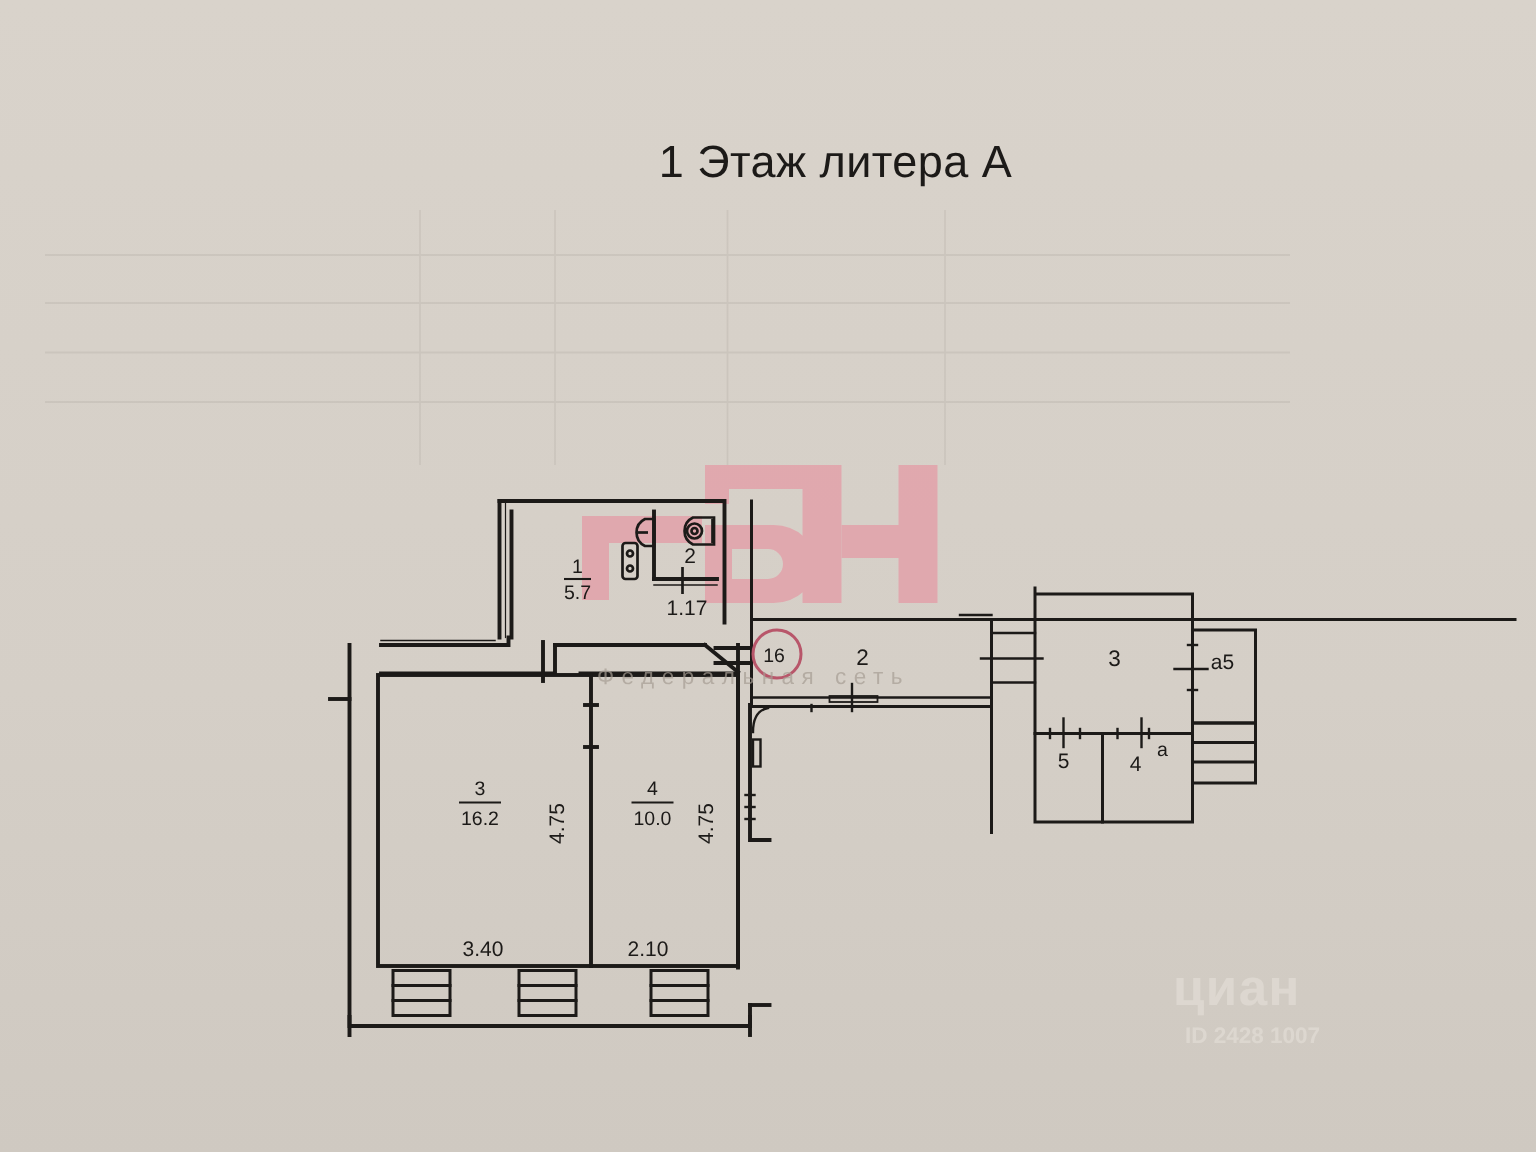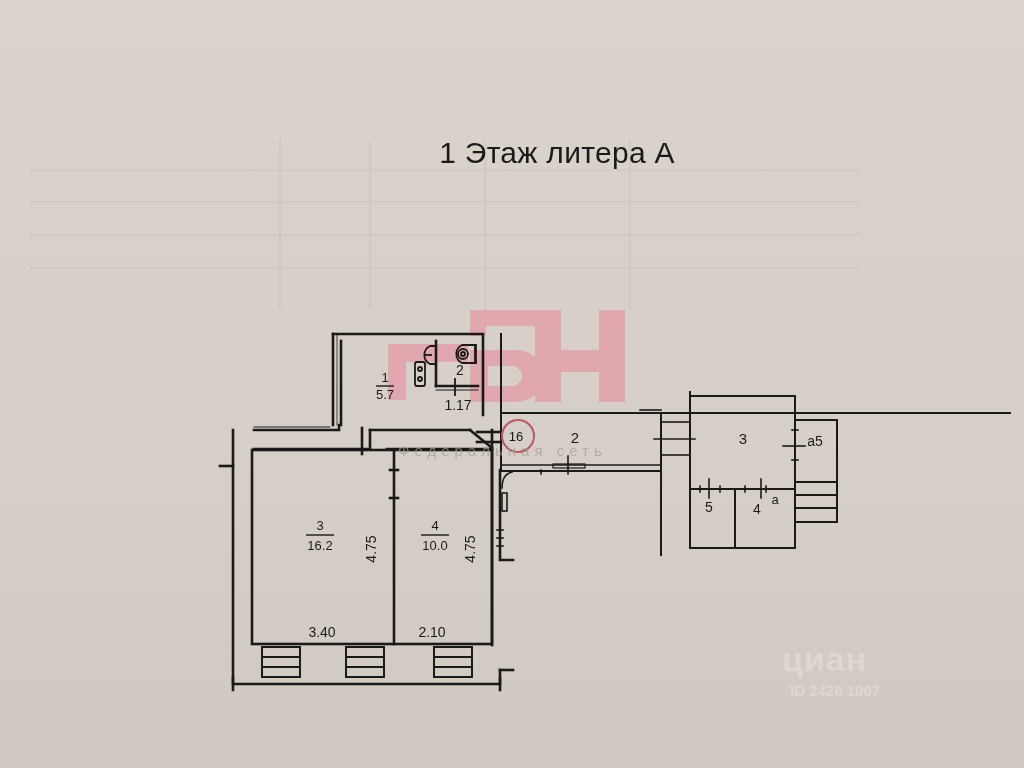--- a/index.html
+++ b/index.html
@@ -10,21 +10,21 @@
     position: relative;
   }
   .paper {
     position: absolute; left: 0; top: 0; width: 1024px; height: 768px;
     background: linear-gradient(180deg, #d9d3cb 0%, #d5cfc7 60%, #cfc9c1 100%);
   }
   .title {
     position: absolute; left: 0; top: 92px; width: 1024px;
     text-align: center; font-size: 30px; color: #1c1a18;
     letter-spacing: 0.3px;
-    padding-left: 90px; box-sizing: border-box; margin-top: 44px;
+    padding-left: 90px; box-sizing: border-box;
   }
   .ghost-table {
     position: absolute; left: 30px; top: 140px; width: 830px; height: 170px;
     opacity: 0.12;
   }
   svg.plan { position: absolute; left: 0; top: 0; }
   .lbl { font-family: "Liberation Sans", sans-serif; fill: #1c1a18; }
   .watermark-bottom {
     position: absolute; left: 782px; top: 640px; color: #e7e2db;
     font-size: 34px; opacity: 0.55; font-weight: bold; letter-spacing: 1px;

